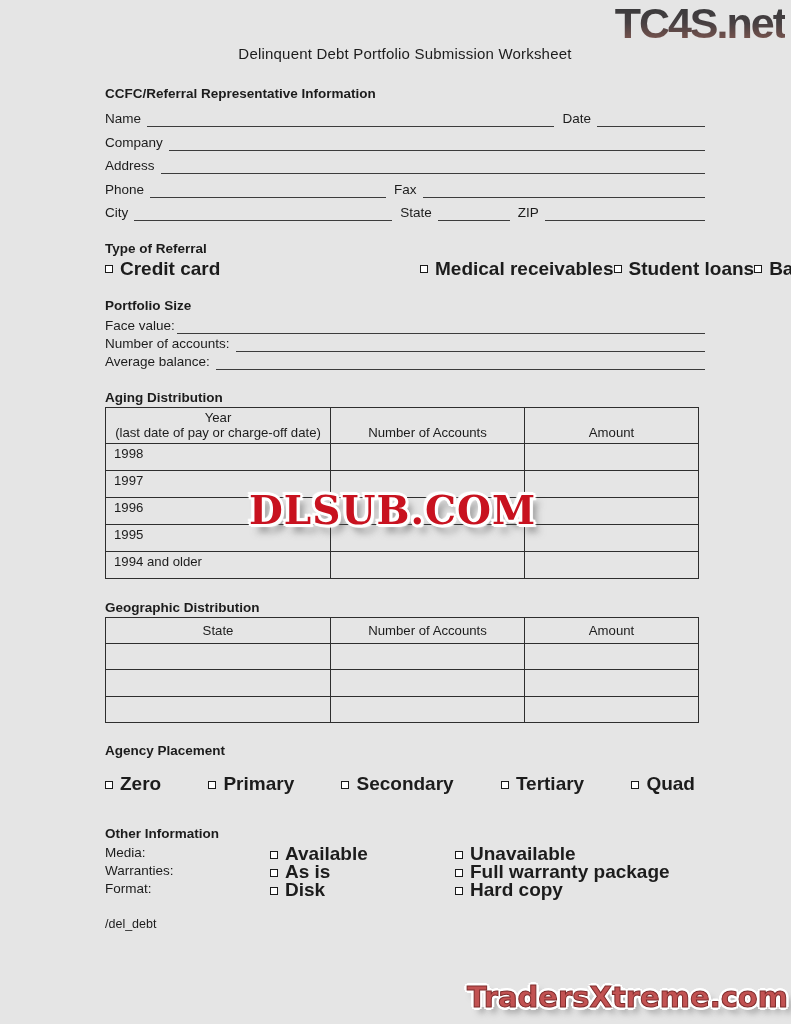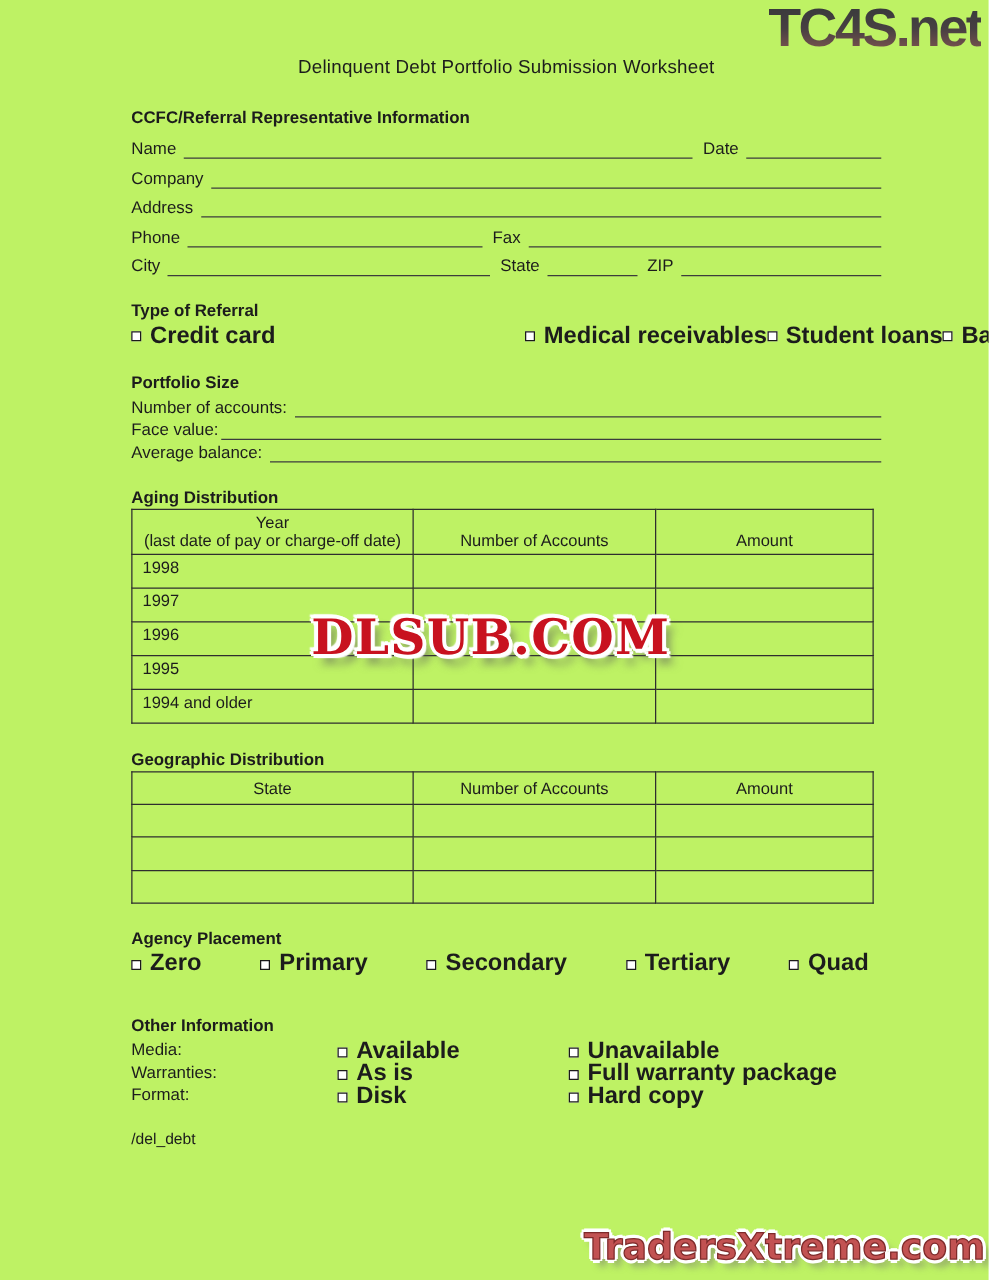--- a/index.html
+++ b/index.html
@@ -1,18 +1,18 @@
 <!DOCTYPE html>
 <html><head>
 <meta charset="utf-8">
 <style>
   * { box-sizing: border-box; }
   html,body { margin:0; padding:0; background:#ffffff; }
   .page {
-    position:relative; width:791px; height:1024px; background:#bef264;
+    position:relative; width:791px; height:1024px; background:#e5e5e5;
     font-family:"Liberation Sans", sans-serif; color:#1c1c1c; overflow:hidden;
   }
   .content { position:absolute; left:105px; top:0; width:600px; }
 
   .form-title {
     margin:0; padding-top:45px; text-align:center;
     font-size:15px; font-weight:normal; letter-spacing:.2px; line-height:18px;
   }
   .sec-h { font-size:13.5px; font-weight:bold; line-height:15px; }
   .h-rep   { margin-top:23px; }
@@ -45,21 +45,21 @@
   .dtable { border-collapse:collapse; table-layout:fixed; width:593px; margin-top:2px; font-size:13.2px; }
   .dtable td, .dtable th { border:1.4px solid #2e2e2e; padding:0; font-weight:normal; }
   .dtable th { text-align:center; }
   .aging-head th { height:33px; vertical-align:bottom; padding-bottom:3px; }
   .head-two-line { line-height:15px; padding-top:2px; }
   .aging-row td { height:27px; vertical-align:top; text-align:left; padding:2px 0 0 8px; }
   .geo-head th { height:26px; vertical-align:middle; }
   .geo-row td { height:26.5px; }
 
   
-  .agency-row { margin-top:4px; display:flex; justify-content:space-between; width:590px; height:18px;align-items:center; }
+  .agency-row { margin-top:17px; display:flex; justify-content:space-between; width:590px; height:18px;align-items:center; }
 
   
   .other-grid { margin-top:4px; display:grid; grid-template-columns:165px 185px 1fr; grid-auto-rows:18px; font-size:13.5px; }
   .oi-label { white-space:nowrap; }
 
   .form-code { margin-top:18px; font-size:12.5px; }
 
   
   .tc4s-logo {
     position:absolute; top:0px; right:6px; z-index:6;
@@ -156,26 +156,26 @@
       <div class="cb-item">
         <span class="cb"></span>
         <span>Consumer installment contracts</span>
       </div>
 
     </div>
 
     <div class="sec-h h-size">Portfolio Size</div>
     <div class="ps-rows">
       <div class="ps-row">
-        <span class="flabel">Number of accounts:</span>
-        <span class="fline grow"></span>
-      </div>
-      <div class="ps-row">
         <span class="flabel">Face value:</span>
         <span class="fline grow" style="margin-left:2px"></span>
+      </div>
+      <div class="ps-row">
+        <span class="flabel">Number of accounts:</span>
+        <span class="fline grow"></span>
       </div>
       <div class="ps-row">
         <span class="flabel">Average balance:</span>
         <span class="fline grow"></span>
       </div>
     </div>
 
     <div class="sec-h h-aging">Aging Distribution</div>
     <table class="dtable">
       <colgroup>

